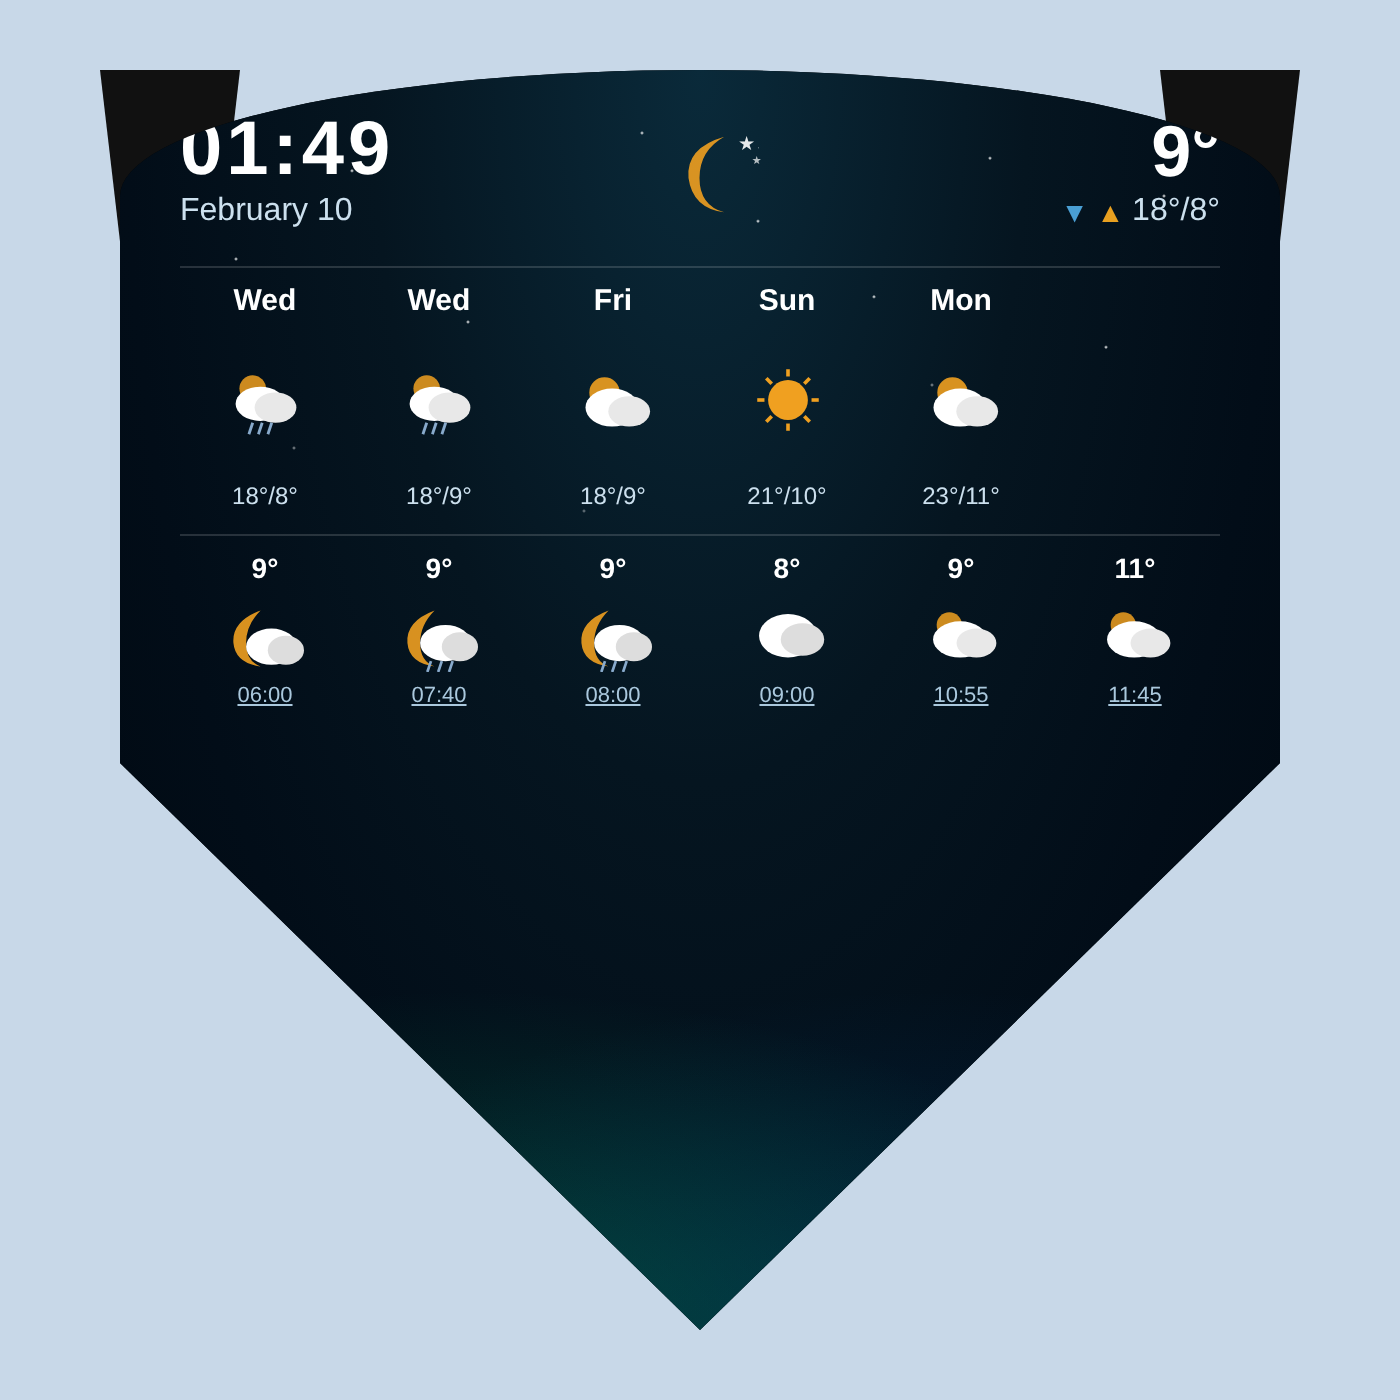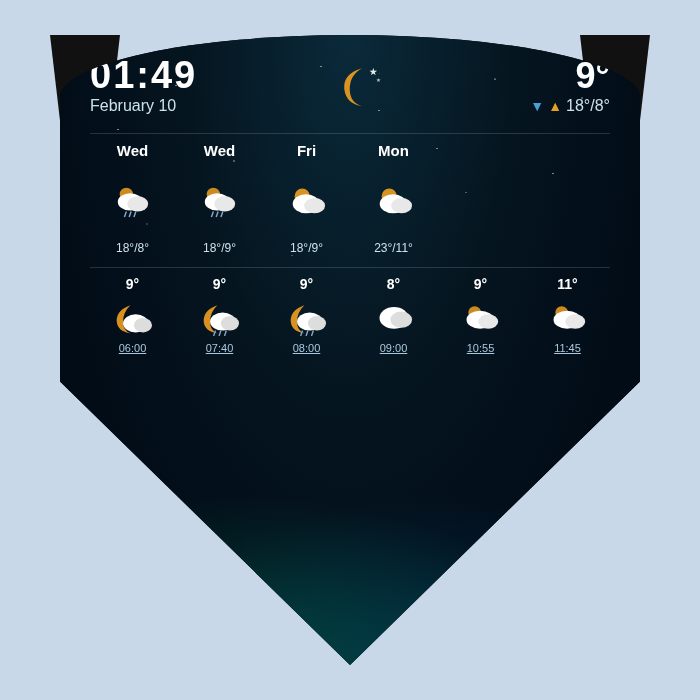--- a/index.html
+++ b/index.html
@@ -333,20 +333,38 @@
                 <svg class="icon-svg" viewBox="0 0 50 40" xmlns="http://www.w3.org/2000/svg">
                   <circle cx="20" cy="16" r="8" fill="#f0a020" opacity="0.9"></circle>
                   <ellipse cx="24" cy="24" rx="14" ry="10" fill="white"></ellipse>
                   <ellipse cx="33" cy="26" rx="11" ry="8" fill="#e8e8e8"></ellipse>
                 </svg>
               </div>
               <div class="temp-range">18°/9°</div>
             </div>
 
 
+            <div class="forecast-col">
+              <div class="day-label">Sun</div>
+              <div class="weather-icon">
+                <svg class="icon-svg" viewBox="0 0 50 42" xmlns="http://www.w3.org/2000/svg">
+                  <circle cx="25" cy="21" r="11" fill="#f0a020"></circle>
+
+                  <line x1="25" y1="4" x2="25" y2="8" stroke="#f0a020" stroke-width="2"></line>
+                  <line x1="25" y1="34" x2="25" y2="38" stroke="#f0a020" stroke-width="2"></line>
+                  <line x1="8" y1="21" x2="12" y2="21" stroke="#f0a020" stroke-width="2"></line>
+                  <line x1="38" y1="21" x2="42" y2="21" stroke="#f0a020" stroke-width="2"></line>
+                  <line x1="13" y1="9" x2="16" y2="12" stroke="#f0a020" stroke-width="2"></line>
+                  <line x1="37" y1="9" x2="34" y2="12" stroke="#f0a020" stroke-width="2"></line>
+                  <line x1="13" y1="33" x2="16" y2="30" stroke="#f0a020" stroke-width="2"></line>
+                  <line x1="37" y1="33" x2="34" y2="30" stroke="#f0a020" stroke-width="2"></line>
+                </svg>
+              </div>
+              <div class="temp-range">21°/10°</div>
+            </div>
 
             <div class="forecast-col">
               <div class="day-label">Mon</div>
               <div class="weather-icon">
                 <svg class="icon-svg" viewBox="0 0 50 40" xmlns="http://www.w3.org/2000/svg">
                   <circle cx="20" cy="16" r="8" fill="#f0a020" opacity="0.9"></circle>
                   <ellipse cx="24" cy="24" rx="14" ry="10" fill="white"></ellipse>
                   <ellipse cx="33" cy="26" rx="11" ry="8" fill="#e8e8e8"></ellipse>
                 </svg>
               </div>

